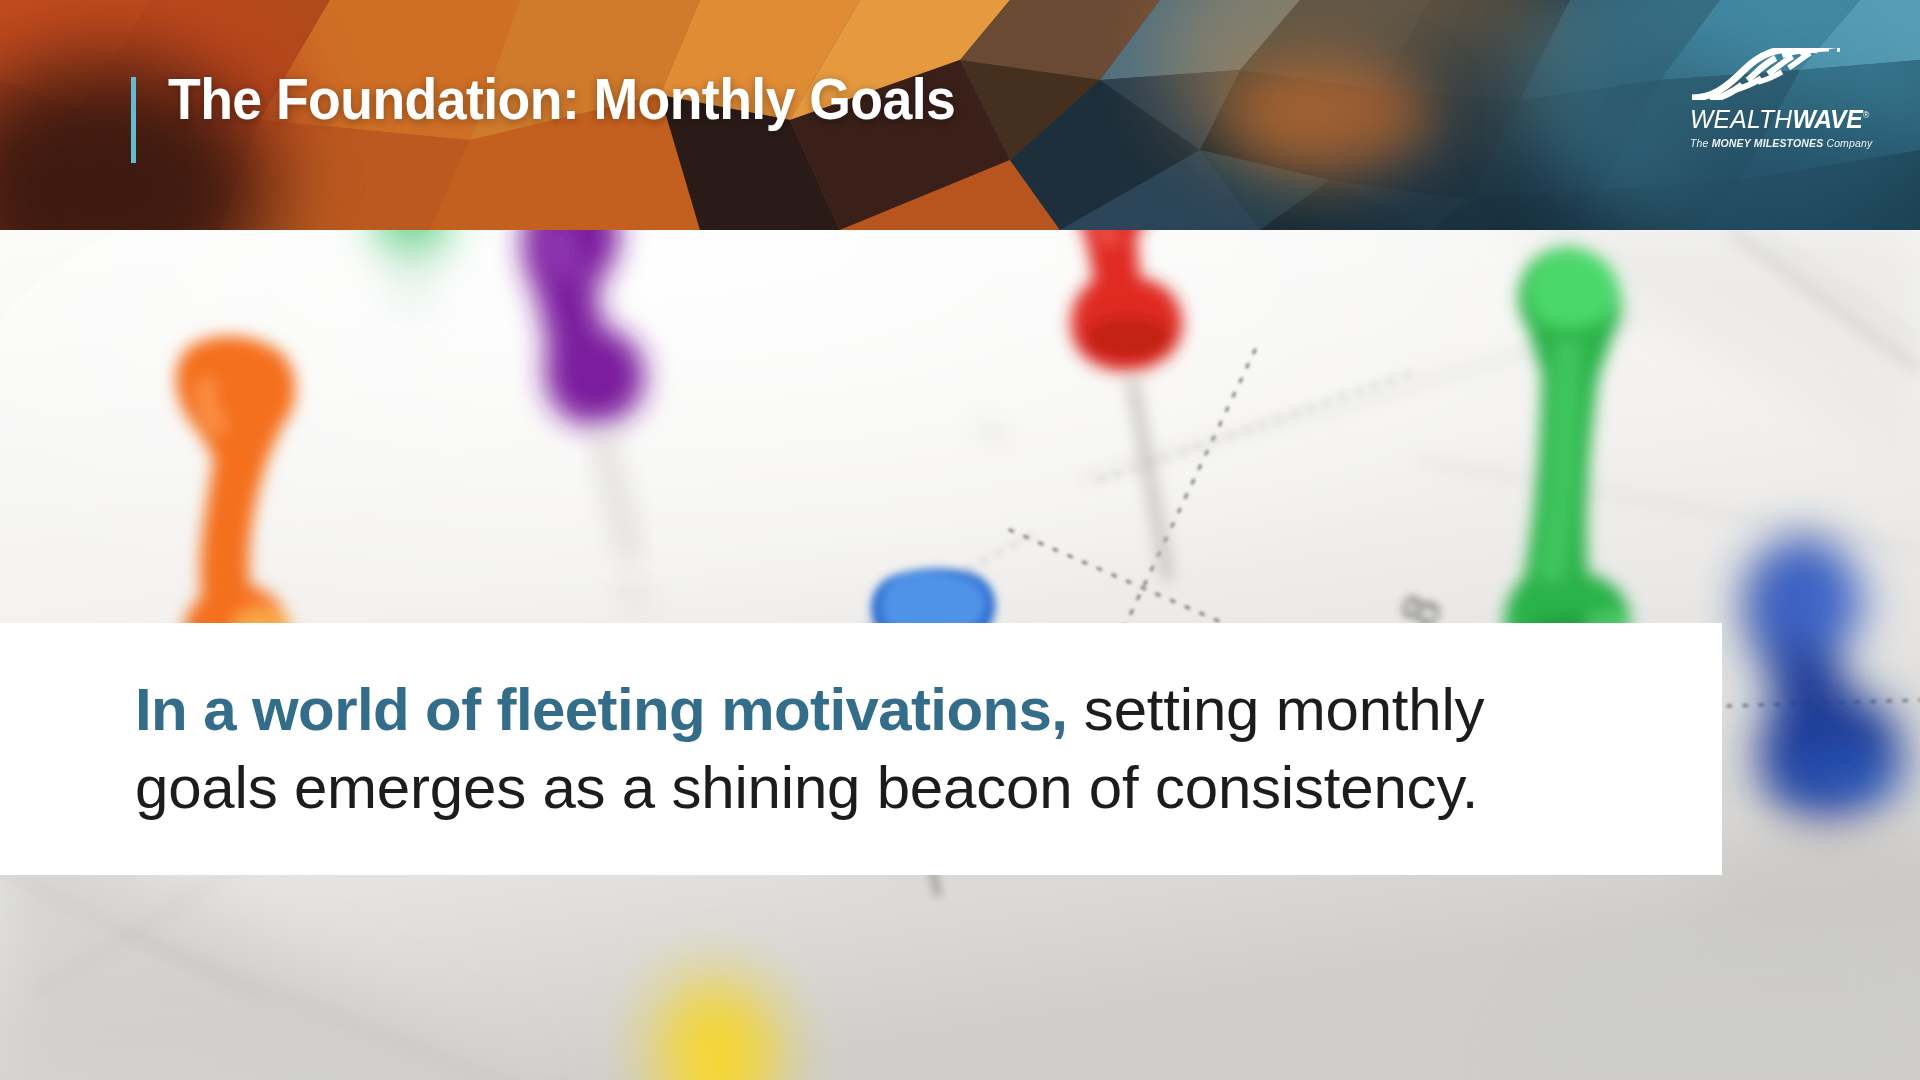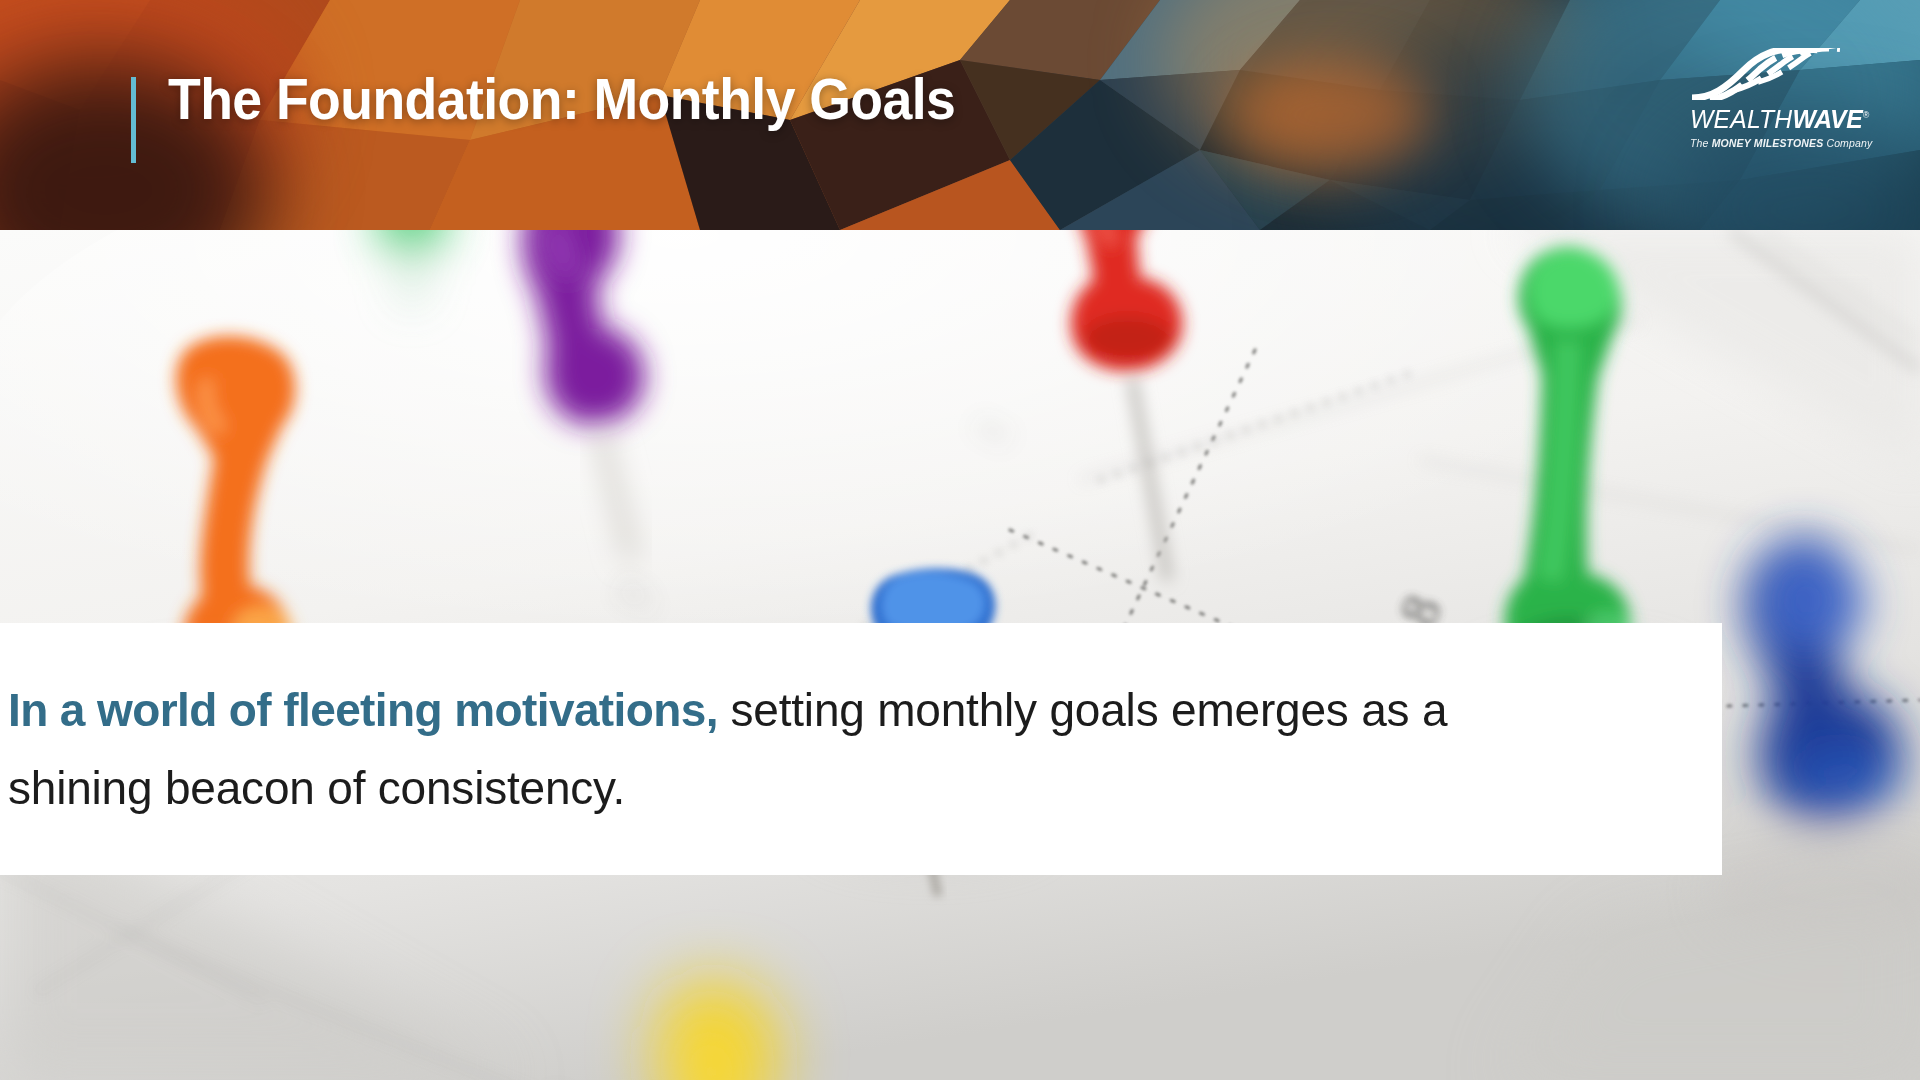--- a/index.html
+++ b/index.html
@@ -86,26 +86,25 @@
   .photo svg { display:block; width:1920px; height:850px; }
 
   
   .quote-card {
     position:absolute; left:0; top:623px;
     width:1722px; height:252px;
     background:#ffffff;
     display:flex; align-items:center;
   }
   .quote-text {
-    padding-right:70px;
-    font-size:46px; line-height:78px;
+    padding-left:135px; padding-right:70px;
+    font-size:60px; line-height:78px;
     color:#1c1c1c; font-weight:400;
     letter-spacing:-.2px;
     max-width:1640px;
-    margin-left:8px;
   }
   .quote-text .lead {
     color:#336d89; font-weight:700;
     letter-spacing:-.6px;
   }
 </style>
 </head>
 <body>
 
 <div class="slide">

